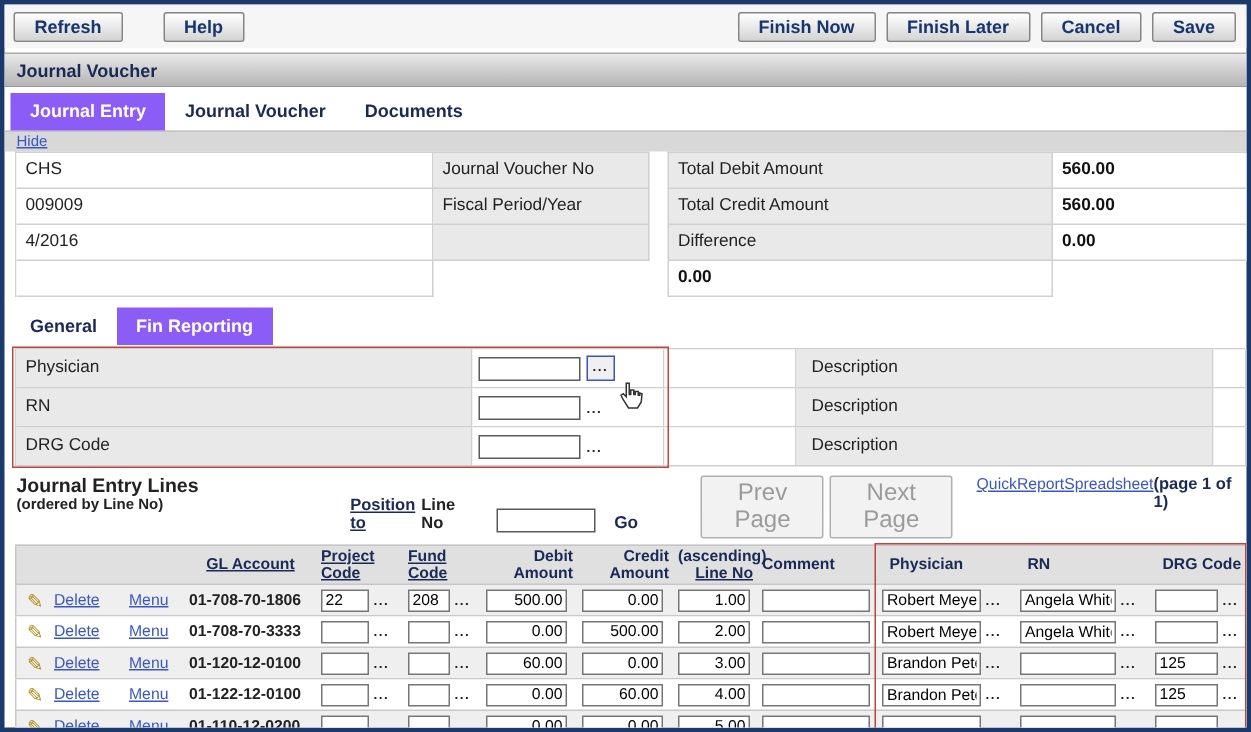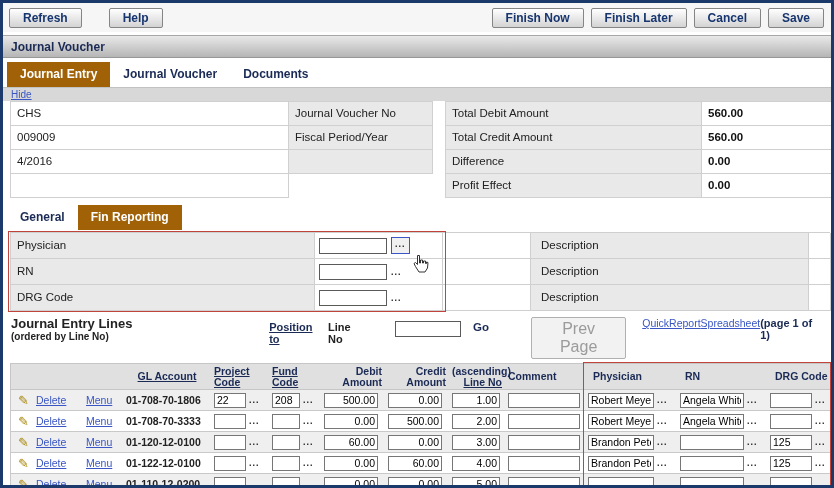--- a/index.html
+++ b/index.html
@@ -17,21 +17,21 @@
          padding: 2px 13px; font-family: inherit; cursor: pointer; }
 
   
   .titlebar { margin-top: 3px; background: linear-gradient(#e9e9e9, #b5b5b5);
               border-top: 1px solid #a8a8a8; border-bottom: 1px solid #979797;
               font-size: 12px; font-weight: 700; padding: 4px 8px 3px; color: #1a2a55; }
 
   
   .main-tabs { display: flex; padding: 4px 0 0 4px; background: #fff; }
   .tab { padding: 5px 13px 6px; font-size: 12px; font-weight: 700; color: #1a2a55; cursor: pointer; }
-  .tab.active { background: #a16207; color: #fff; }
+  .tab.active { background: #8b5cf6; color: #fff; }
 
   .hide-strip { background: #d8d8d8; border-top: 1px solid #c2c2c2;
                 padding: 1px 8px 2px; font-size: 10px; height: 14px; }
   a.lnk { color: #3a56c4; text-decoration: underline; cursor: pointer; }
   a.hlnk { color: #1a2a55; text-decoration: underline; cursor: pointer; }
 
   
   .header-form { display: flex; padding-left: 7px; }
   .hf { display: grid; border-top: 1px solid #d0d0d0; border-left: 1px solid #d0d0d0; }
   .hf-left { grid-template-columns: 278px 144px; }
@@ -63,21 +63,21 @@
   .dots { font-weight: 700; font-size: 9px; letter-spacing: 1px; color: #222; cursor: pointer; }
   .red-box { position: absolute; border: 1px solid #c0443c; pointer-events: none; z-index: 4; }
   .fin .red-box { left: -3px; top: -2px; width: 438px; height: calc(100% + 3px); }
   .cursor { position: absolute; left: 401px; top: 21px; z-index: 5; }
 
   
   .jel-head { display: flex; align-items: flex-start; margin: 5px 7px 0 8px; }
   .jel-title { width: 262px; }
   .jel-title .t { font-size: 13px; font-weight: 700; color: #222; }
   .jel-title .s { font-size: 10px; font-weight: 700; color: #222; }
-  .pos-group { display: flex; align-items: flex-start; margin-top: 5px; font-size: 11px; font-weight: 700; }
+  .pos-group { display: flex; align-items: flex-end; margin-top: 15px; font-size: 11px; font-weight: 700; }
   .pos-group .posinput { width: 66px; height: 16px; border: 1px solid #5a5a5a; margin-left: 28px; font-family: inherit; }
   .go { margin-left: 12px; color: #1a2a55; font-weight: 700; font-size: 11.5px; cursor: pointer; }
   .page-btns { display: flex; gap: 4px; margin: 1px 0 0 42px; }
   .pbtn { border: 1px solid #b0b0b0; background: #f2f2f2; color: #9b9b9b; font-size: 16px;
           padding: 2px 10px; border-radius: 2px; font-family: inherit; }
   .quick { margin-left: 16px; font-size: 10.5px; display: flex; flex-direction: row; line-height: 14px; }
   .pageind { margin-left: auto; font-weight: 700; font-size: 11px; color: #1a2a55; padding-top: 1px; }
 
   
   .lines { position: relative; margin: 4px 0 0 7px; width: 821px; font-size: 10.5px; }
@@ -139,21 +139,20 @@
       <div class="cell lab"></div>
       <div class="cell val"></div>
     </div>
     <div class="hf hf-right">
       <div class="cell lab">Total Debit Amount</div>
       <div class="cell val">560.00</div>
       <div class="cell lab">Total Credit Amount</div>
       <div class="cell val">560.00</div>
       <div class="cell lab">Difference</div>
       <div class="cell val">0.00</div>
-      <div class="cell lab">Profit Effect</div>
       <div class="cell val">0.00</div>
     </div>
   </div>
 
   <div class="sub-tabs">
     <div class="tab">General</div>
     <div class="tab active">Fin Reporting</div>
   </div>
 
   <div class="fin">
@@ -196,20 +195,21 @@
       <div class="s">(ordered by Line No)</div>
     </div>
     <div class="pos-group">
       <a class="hlnk">Position to</a>
       <span style="margin-left:4px;color:#222">Line No</span>
       <input class="posinput" value="" style="">
       <span class="go">Go</span>
     </div>
     <div class="page-btns">
       <button class="pbtn">Prev Page</button>
+      <button class="pbtn">Next Page</button>
     </div>
     <div class="quick">
       <a class="lnk">QuickReport</a>
       <a class="lnk">Spreadsheet</a>
     </div>
     <div class="pageind">(page 1 of 1)</div>
   </div>
 
   <div class="lines">
     <div class="lrow lhead">

